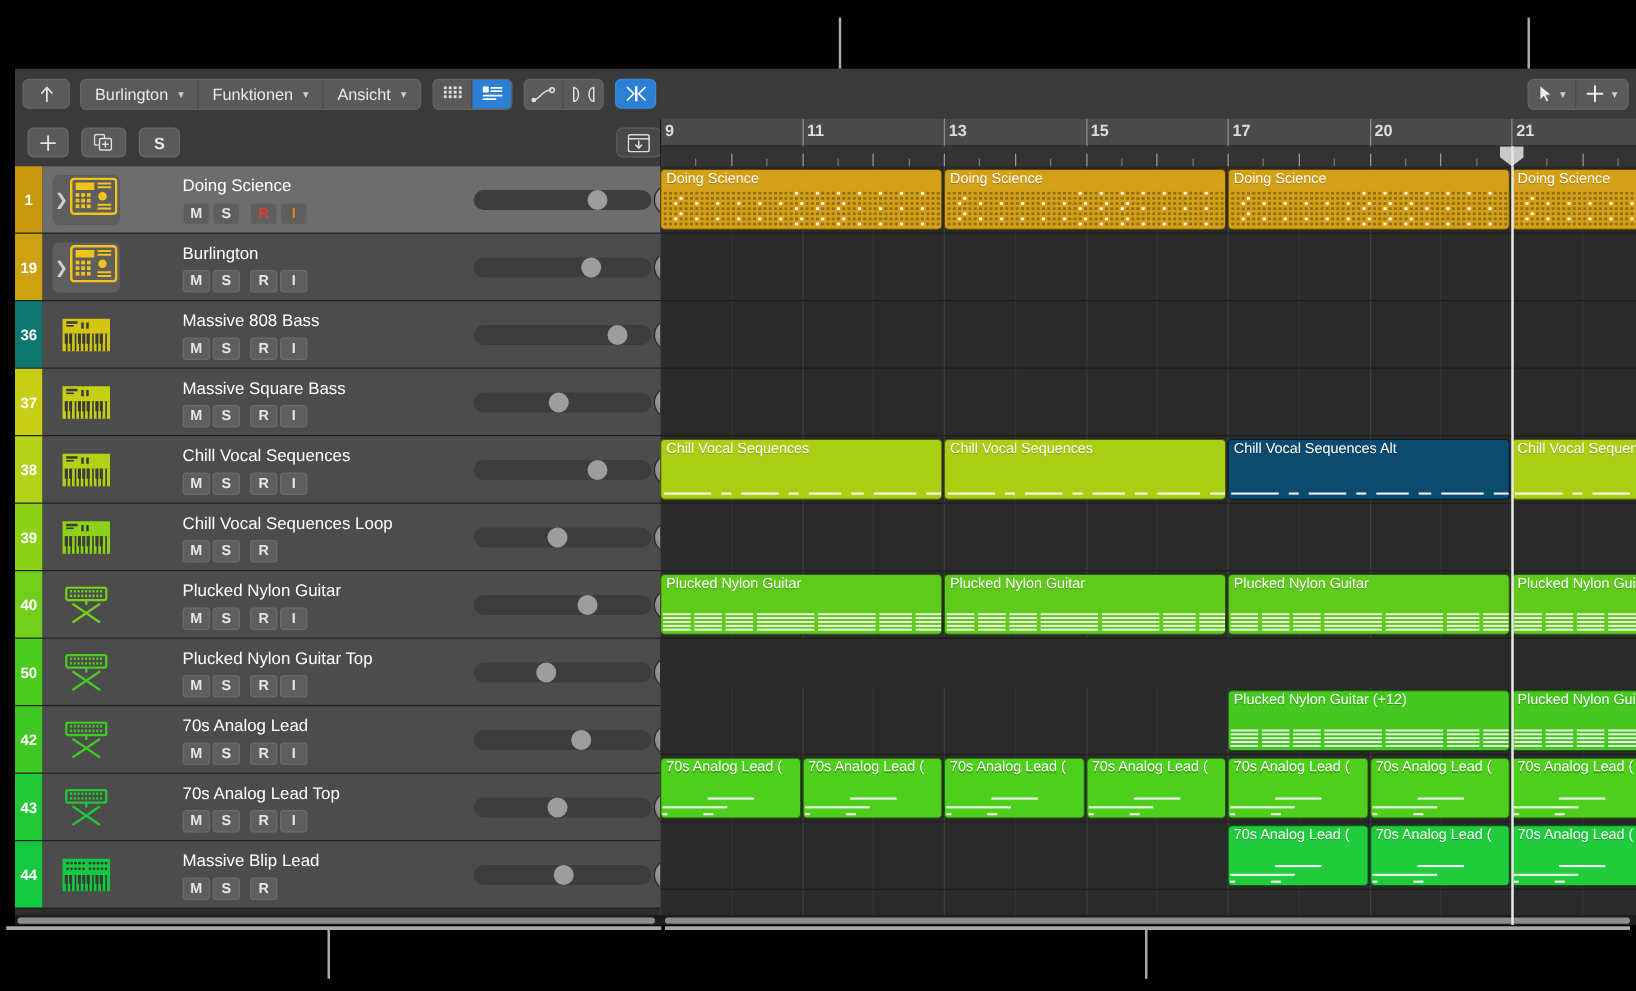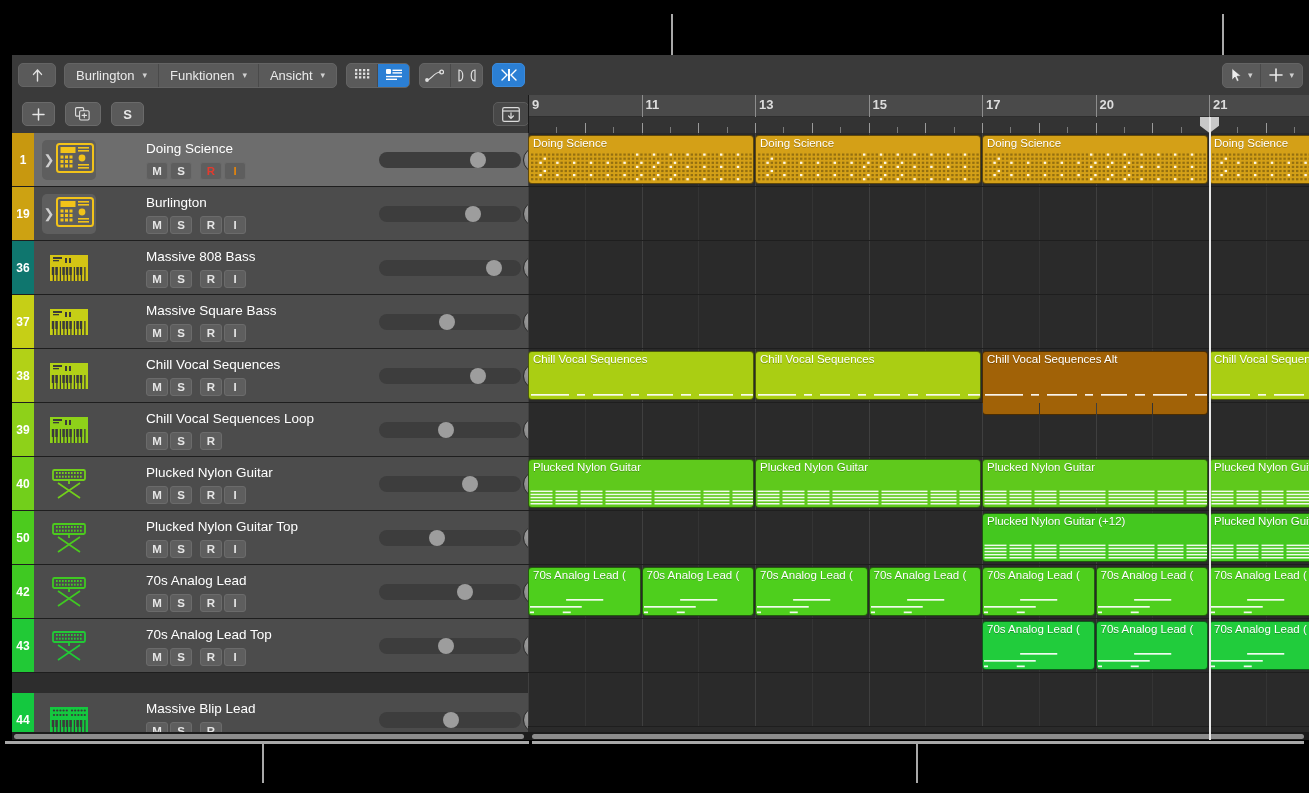--- a/index.html
+++ b/index.html
@@ -807,21 +807,21 @@
                   <div class="msri gap">R</div>
                   <div class="msri">I</div>
                 </div>
               </div>
               <div class="slider">
                 <div class="knob-dot" style="left: 67.22px;"></div>
               </div>
               <div class="pan"></div>
             </div>
           </div>
-          <div class="track-row" style="height: 54px; margin-top: 20px;">
+          <div class="track-row" style="height: 54px;">
             <div class="tnum" style="background: rgb(20, 200, 63);">44</div>
             <div class="track-body">
               <div class="disc-plain">
                 <svg width="40" height="28" viewBox="0 0 40 28">
                   <rect x="1" y="1" width="38" height="13" fill="#14c83f"></rect>
                   <g fill="#3a3a3a">
                     <circle cx="5" cy="4.5" r="1.1"></circle>
                     <circle cx="8.2" cy="4.5" r="1.1"></circle>
                     <circle cx="11.4" cy="4.5" r="1.1"></circle>
                     <circle cx="14.600000000000001" cy="4.5" r="1.1"></circle>
@@ -2484,21 +2484,21 @@
                   <rect x="2.0" y="26" width="38.0" height="1.7" fill="rgba(255,255,255,0.92)"></rect>
                   <rect x="48.0" y="26" width="8.0" height="1.7" fill="rgba(255,255,255,0.92)"></rect>
                   <rect x="64.0" y="26" width="30.0" height="1.7" fill="rgba(255,255,255,0.92)"></rect>
                   <rect x="102.0" y="26" width="8.0" height="1.7" fill="rgba(255,255,255,0.92)"></rect>
                   <rect x="118.0" y="26" width="26.0" height="1.7" fill="rgba(255,255,255,0.92)"></rect>
                   <rect x="152.0" y="26" width="10.0" height="1.7" fill="rgba(255,255,255,0.92)"></rect>
                   <rect x="170.0" y="26" width="34.0" height="1.7" fill="rgba(255,255,255,0.92)"></rect>
                   <rect x="212.0" y="26" width="12.0" height="1.7" fill="rgba(255,255,255,0.92)"></rect>
                 </svg></div>
             </div>
-            <div class="region" style="left: 454px; width: 226px; height: 64px; background: #a16207;">
+            <div class="region" style="left: 454px; width: 226px; height: 49px; background: #0c4a6e;">
               <div class="rname" style="width: 218px;">Chill Vocal Sequences Alt</div>
               <div class="rcontent"><svg width="226" height="31" viewBox="0 0 226 31" preserveAspectRatio="none">
                   <rect x="2.0" y="26" width="38.0" height="1.7" fill="rgba(255,255,255,0.92)"></rect>
                   <rect x="48.0" y="26" width="8.0" height="1.7" fill="rgba(255,255,255,0.92)"></rect>
                   <rect x="64.0" y="26" width="30.0" height="1.7" fill="rgba(255,255,255,0.92)"></rect>
                   <rect x="102.0" y="26" width="8.0" height="1.7" fill="rgba(255,255,255,0.92)"></rect>
                   <rect x="118.0" y="26" width="26.0" height="1.7" fill="rgba(255,255,255,0.92)"></rect>
                   <rect x="152.0" y="26" width="10.0" height="1.7" fill="rgba(255,255,255,0.92)"></rect>
                   <rect x="170.0" y="26" width="34.0" height="1.7" fill="rgba(255,255,255,0.92)"></rect>
                   <rect x="212.0" y="26" width="12.0" height="1.7" fill="rgba(255,255,255,0.92)"></rect>
@@ -2703,21 +2703,21 @@
                   <rect x="174.5" y="17.7" width="26.0" height="1.5" fill="rgba(255,255,255,0.92)"></rect>
                   <rect x="174.5" y="14.6" width="26.0" height="1.5" fill="rgba(255,255,255,0.92)"></rect>
                   <rect x="203.5" y="27.0" width="20.5" height="1.5" fill="rgba(255,255,255,0.92)"></rect>
                   <rect x="203.5" y="23.9" width="20.5" height="1.5" fill="rgba(255,255,255,0.92)"></rect>
                   <rect x="203.5" y="20.8" width="20.5" height="1.5" fill="rgba(255,255,255,0.92)"></rect>
                   <rect x="203.5" y="17.7" width="20.5" height="1.5" fill="rgba(255,255,255,0.92)"></rect>
                   <rect x="203.5" y="14.6" width="20.5" height="1.5" fill="rgba(255,255,255,0.92)"></rect>
                 </svg></div>
             </div>
           </div>
-          <div class="crow" style="height: 54px;">
+          <div class="crow" style="height: 54px; margin-top: 39px;">
             <div class="gridline major" style="left: 0px;"></div>
             <div class="gridline" style="left: 56.75px;"></div>
             <div class="gridline major" style="left: 113.5px;"></div>
             <div class="gridline" style="left: 170.25px;"></div>
             <div class="gridline major" style="left: 227px;"></div>
             <div class="gridline" style="left: 283.75px;"></div>
             <div class="gridline major" style="left: 340.5px;"></div>
             <div class="gridline" style="left: 397.25px;"></div>
             <div class="gridline major" style="left: 454px;"></div>
             <div class="gridline" style="left: 510.75px;"></div>

